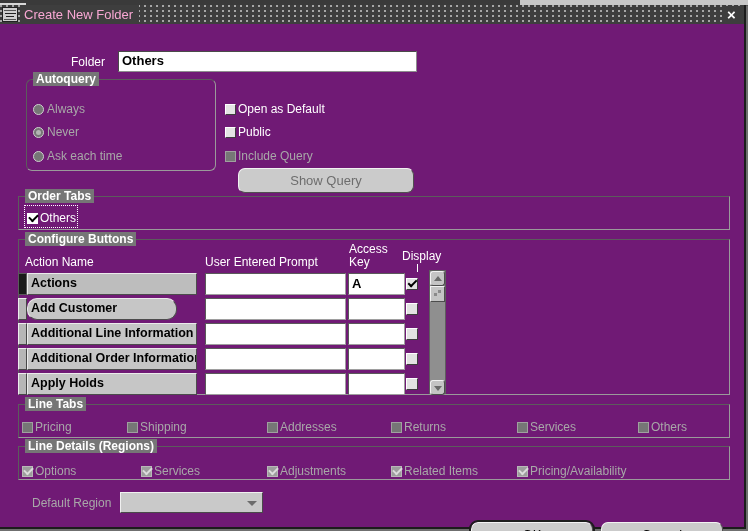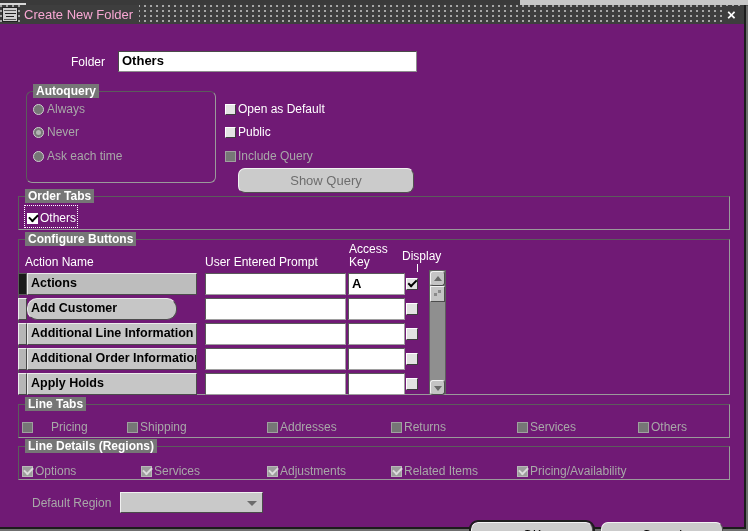--- a/index.html
+++ b/index.html
@@ -433,21 +433,21 @@
     </div>
     <div id="title-text">Create New Folder</div>
     <div id="close-button">×</div>
   </div>
 
   <div id="client">
 
     <div class="lbl" style="position:absolute;left:71px;top:31px;">Folder</div>
     <div class="textfield" style="left:118px;top:27px;width:299px;height:21px;position:absolute;">Others</div>
 
-    <div class="group rounded" style="left:26px;top:67px;width:190px;height:92px;">
+    <div class="group rounded" style="left:26px;top:55px;width:190px;height:92px;">
       <div class="group-title">Autoquery</div>
     </div>
 
     <div class="radio" style="left:33px;top:78px;">
       <span class="dot"></span>
       <span class="lbl dim">Always</span>
     </div>
     <div class="radio checked" style="left:33px;top:101px;">
       <span class="dot"></span>
       <span class="lbl dim">Never</span>
@@ -531,21 +531,21 @@
           <span class="grip"></span>
         </div>
       <div class="sb-btn down" style="top:109px;">
           <span class="tri"></span>
         </div>
     </div>
 
     <div class="group" style="left:18px;top:380px;width:712px;height:34px;">
       <div class="group-title">Line Tabs</div>
     </div>
-    <div class="cb dim" style="left:22px;top:396px;gap:16px;">
+    <div class="cb dim" style="left:22px;top:396px;">
       <span class="box"></span>
       <span class="cbl lbl dim">Pricing</span>
     </div>
     <div class="cb dim" style="left:127px;top:396px;">
       <span class="box"></span>
       <span class="cbl lbl dim">Shipping</span>
     </div>
     <div class="cb dim" style="left:267px;top:396px;">
       <span class="box"></span>
       <span class="cbl lbl dim">Addresses</span>

